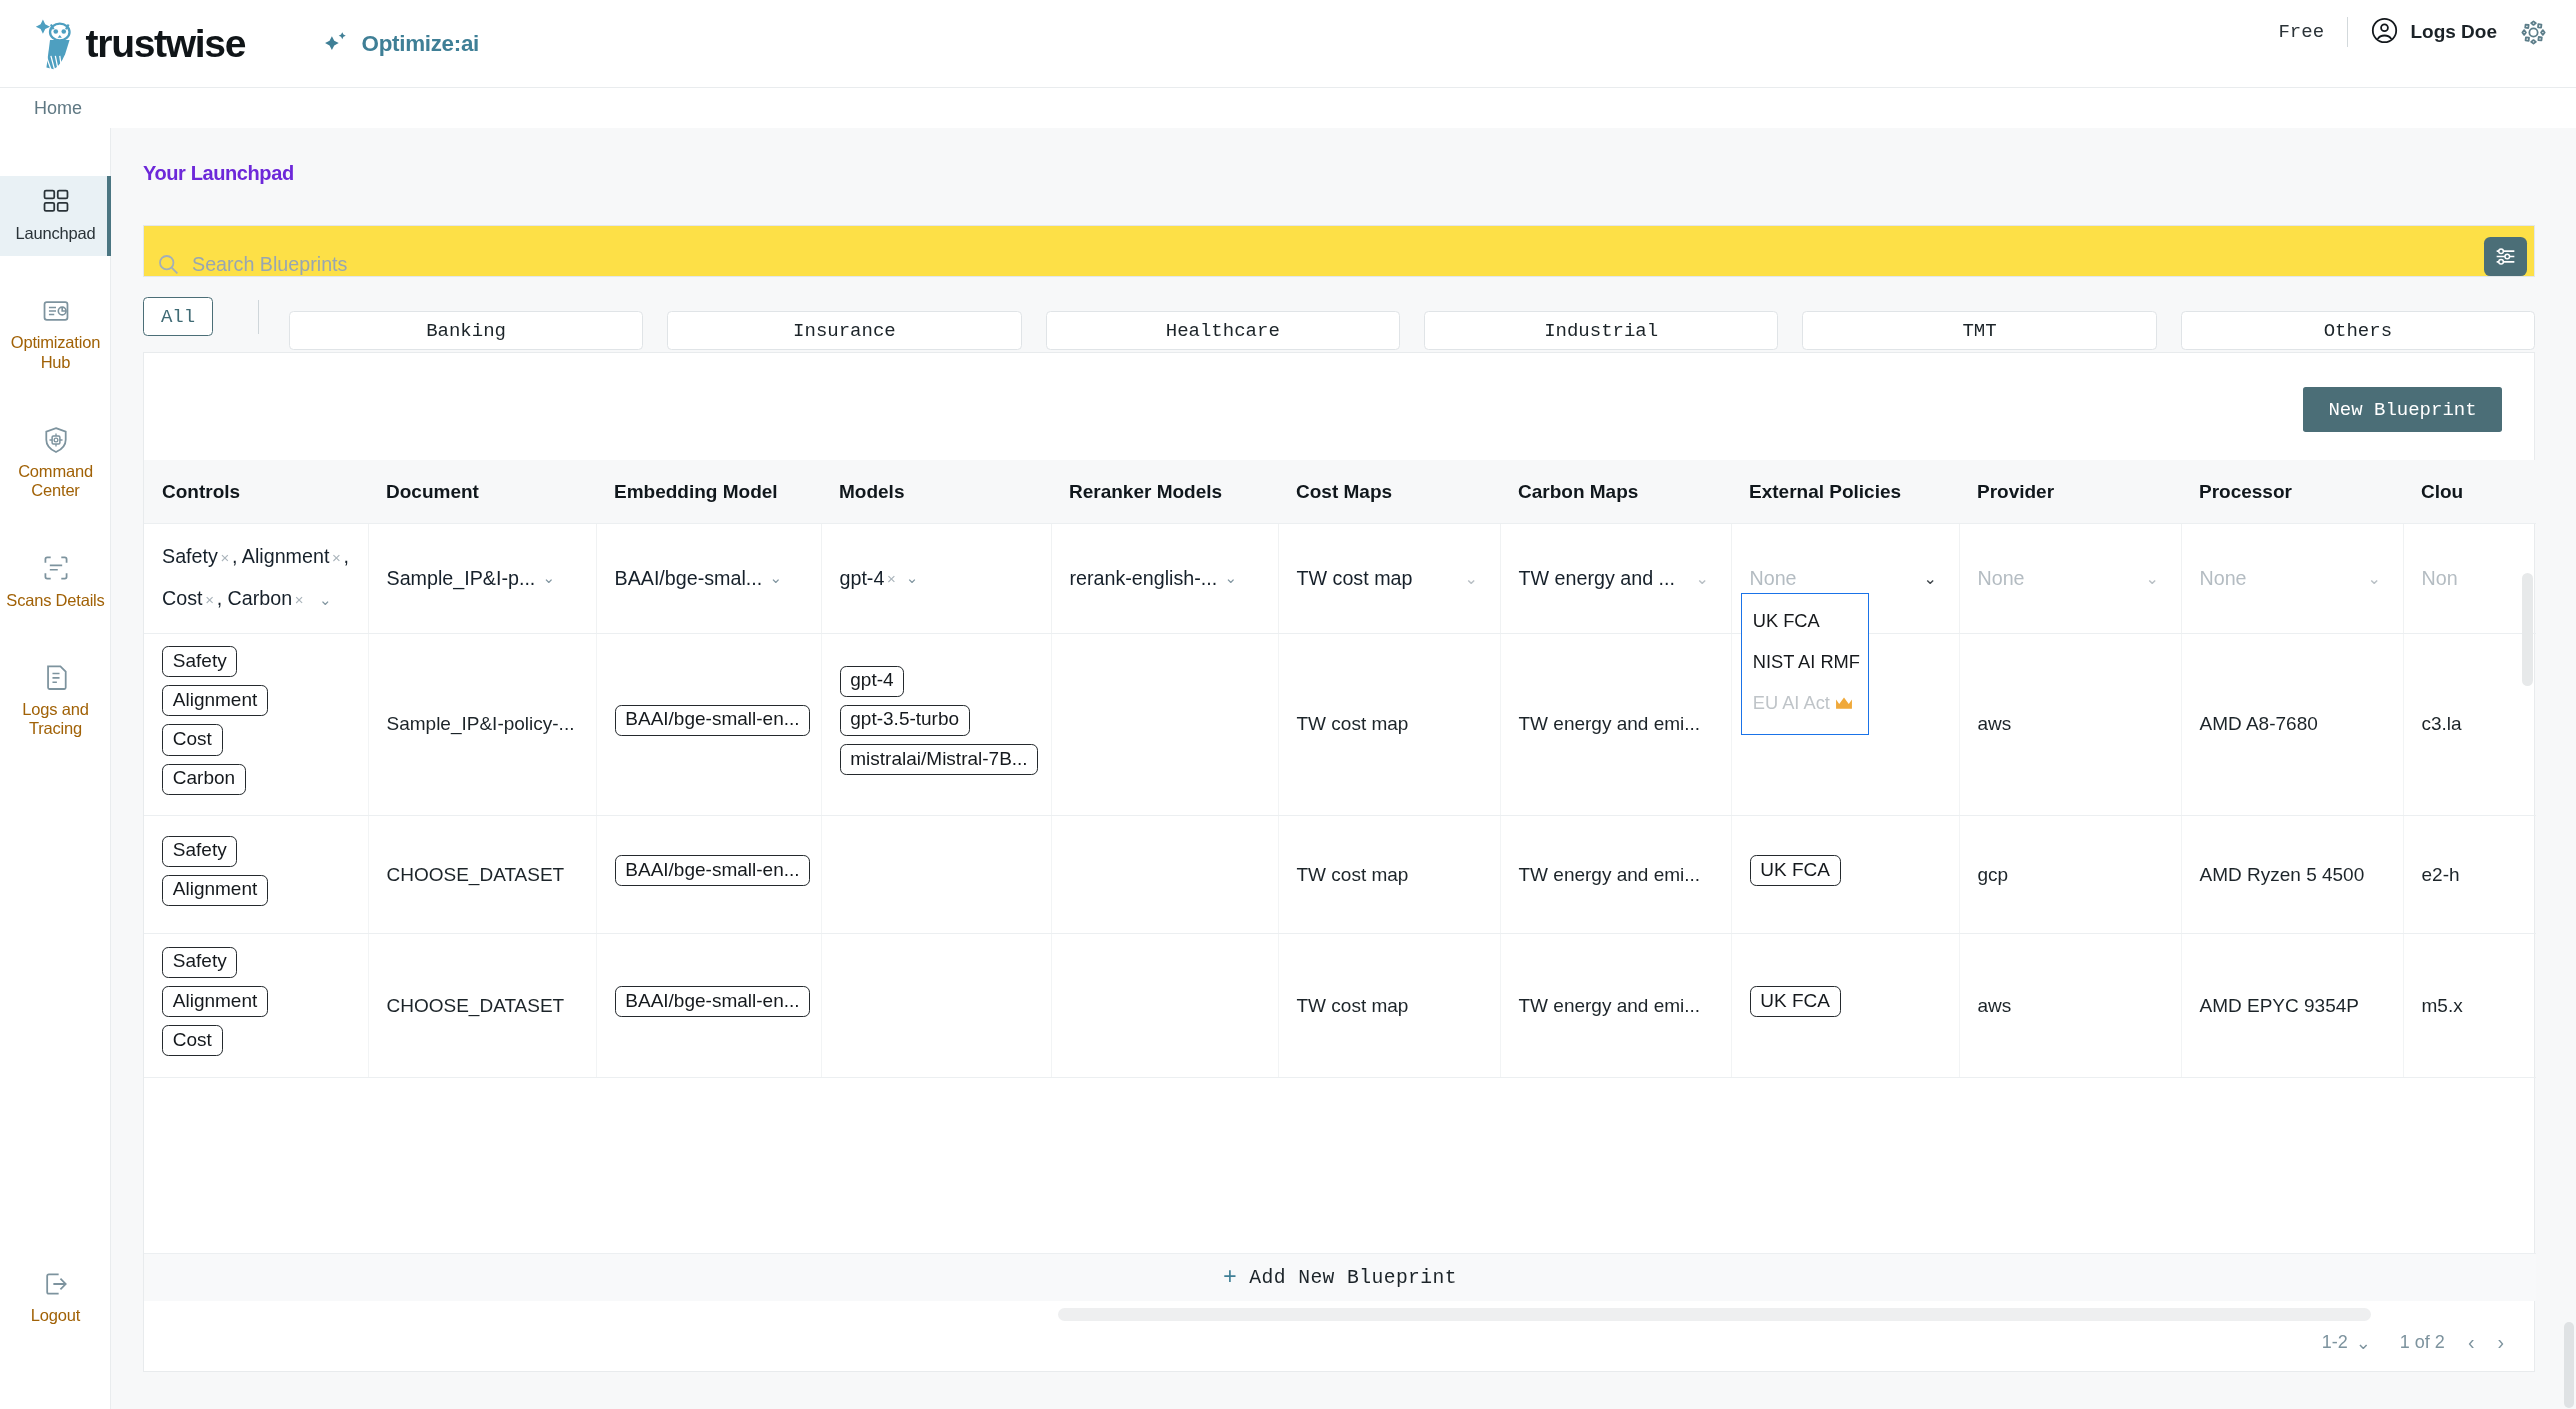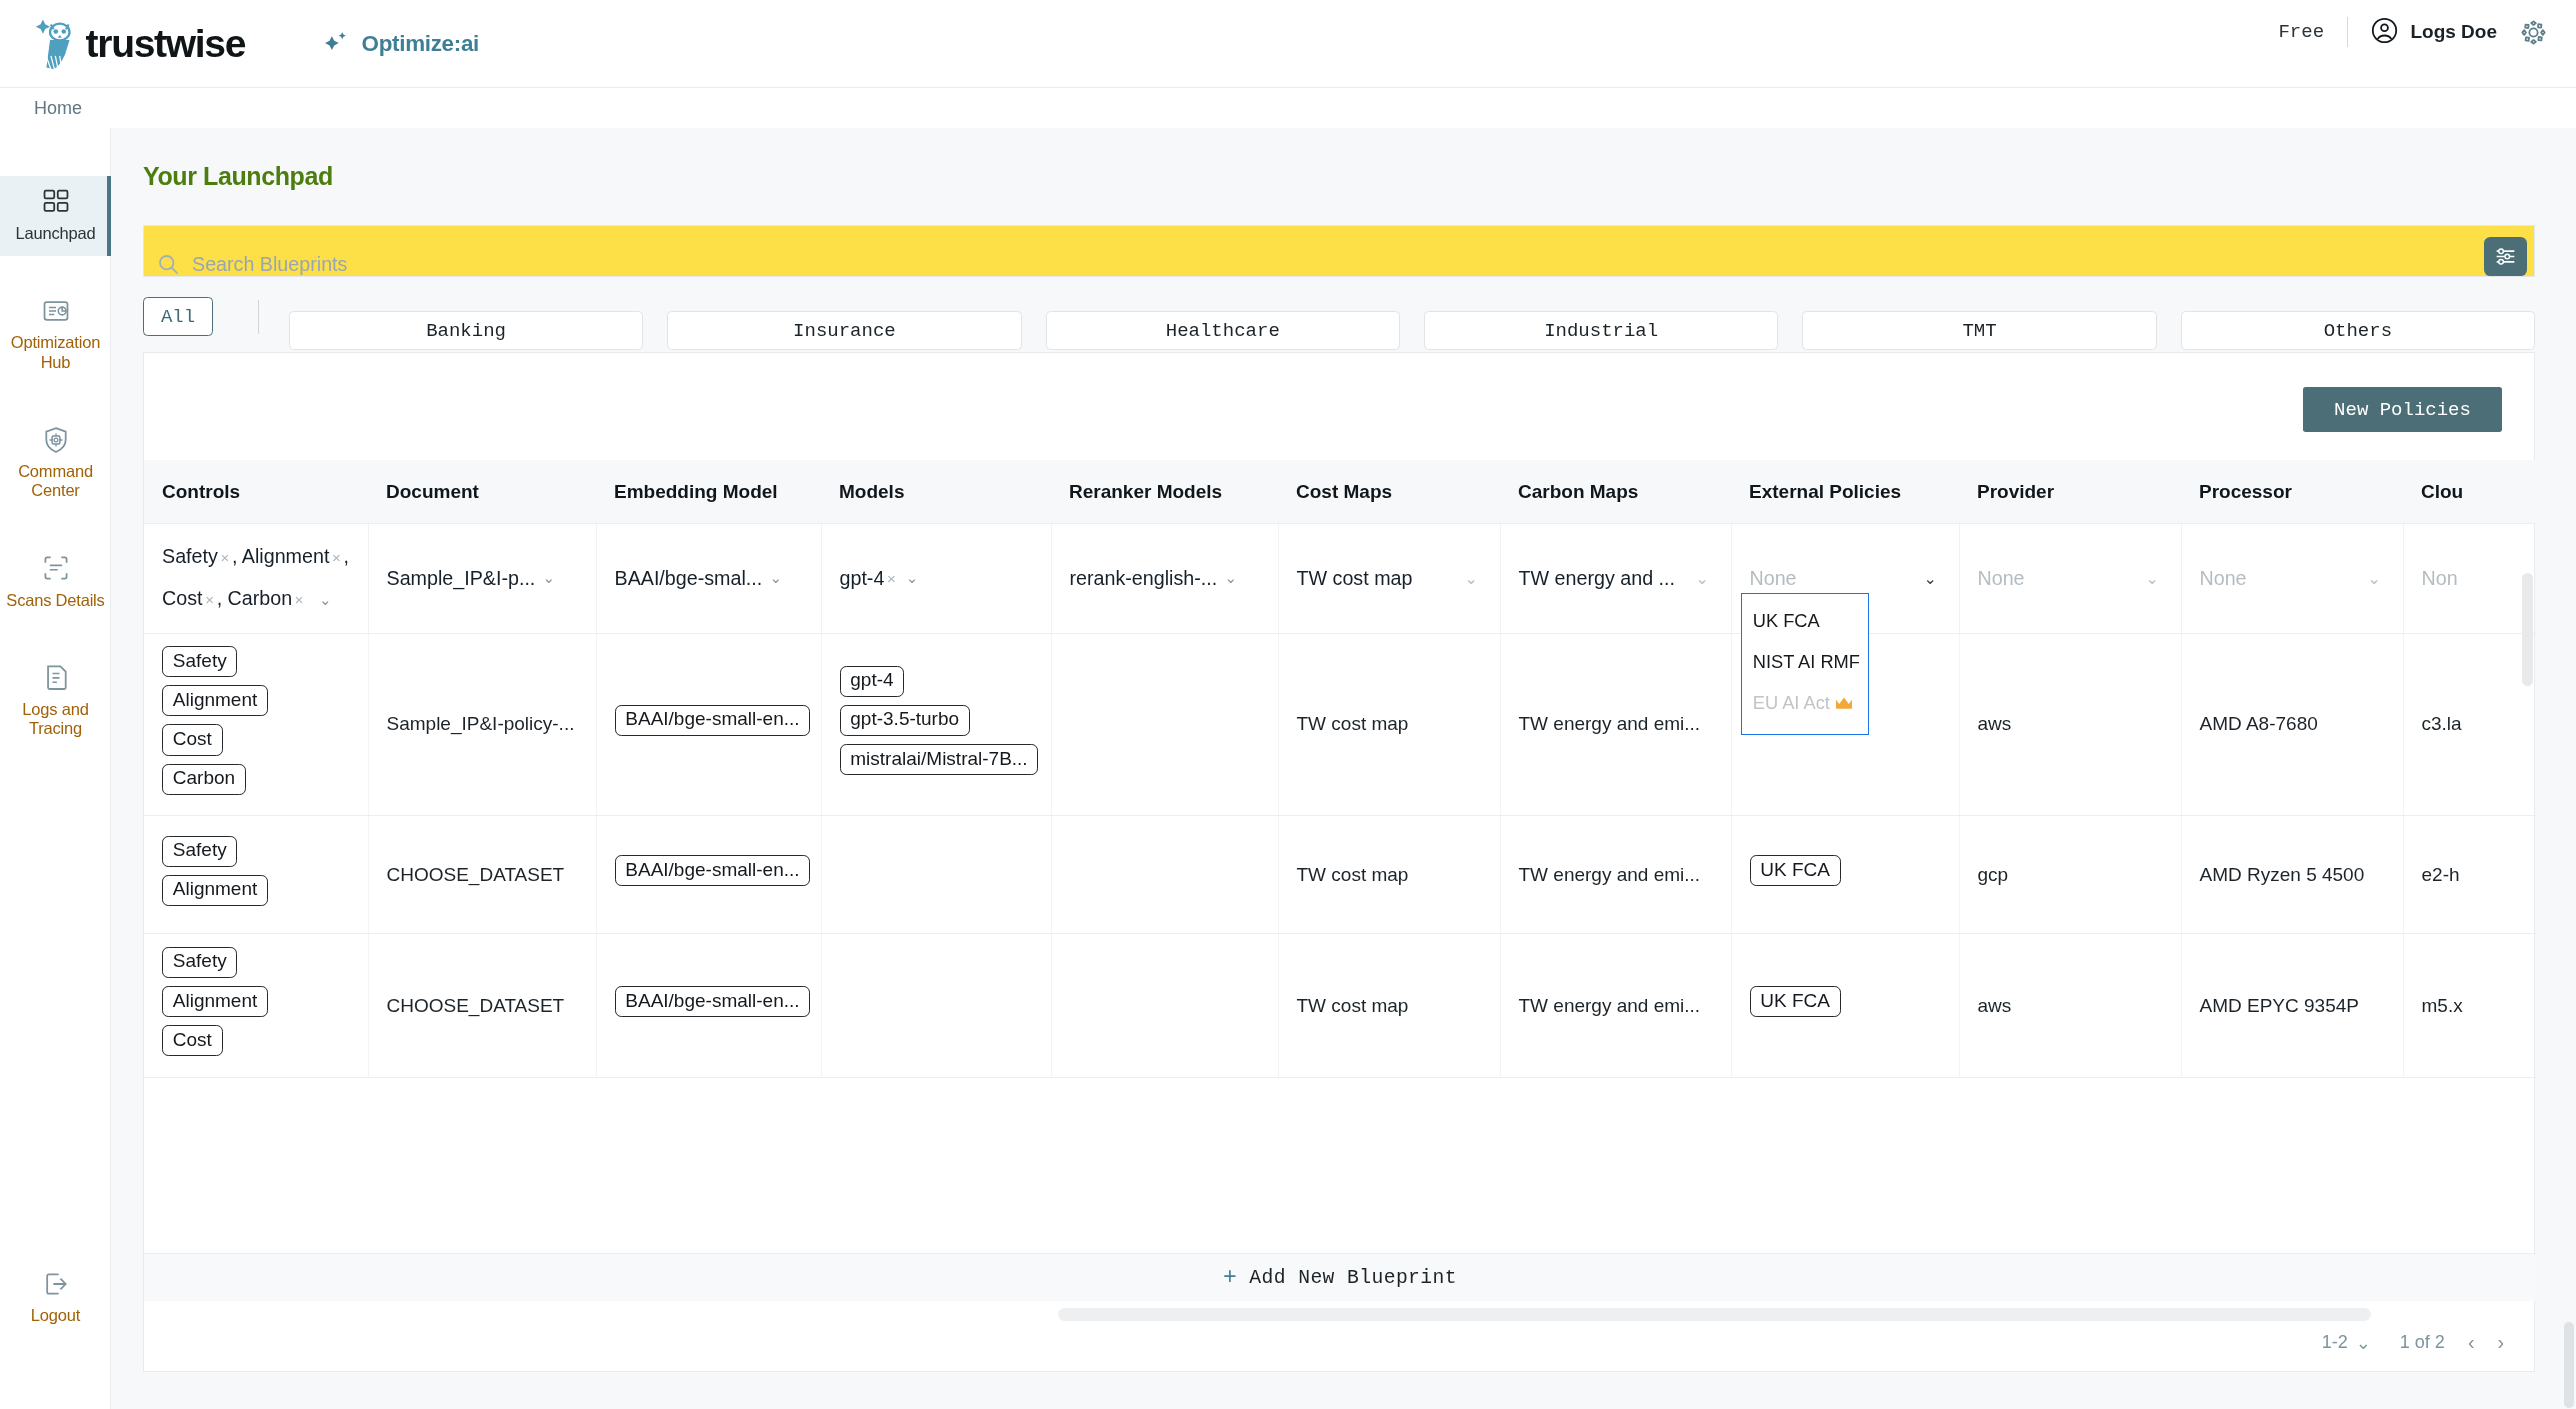--- a/index.html
+++ b/index.html
@@ -56,21 +56,21 @@
     content: ""; position: absolute; right: 0; top: 0; bottom: 0; width: 4.5px; background: #4b7682;
   }
   .nav-icon { width: 30px; height: 30px; display: block; }
   #logout-item { position: absolute; left: 0; bottom: 72px; }
 
   
   #page {
     position: absolute; left: 111px; top: 128px; width: 2465px; height: 1282px;
     background: #f7f8f9;
   }
-  #page-title { margin: 34px 0 0 32px; font-size: 25px; font-weight: bold; color: #4d7c0f; letter-spacing: -0.4px; }
+  #page-title { margin: 34px 0 0 32px; font-size: 20px; font-weight: bold; color: #6d28d9; letter-spacing: -0.4px; }
 
   
   #searchbar {
     position: absolute; left: 32px; top: 97px; width: 2392px; height: 52px;
     background: #fde047; border: 0.9px solid #e3e7ea;
     display: flex; align-items: flex-end;
   }
   #search-icon-wrap { width: 48px; display: flex; justify-content: center; align-items: center; }
   #search-input {
     flex: 1; border: 0; outline: 0; background: transparent;
@@ -379,21 +379,21 @@
     <div class="tab-chip mono">Banking</div>
     <div class="tab-chip mono">Insurance</div>
     <div class="tab-chip mono">Healthcare</div>
     <div class="tab-chip mono">Industrial</div>
     <div class="tab-chip mono">TMT</div>
     <div class="tab-chip mono">Others</div>
   </div>
 
   <div id="card">
 
-    <button id="new-bp-btn" class="mono">New Policies</button>
+    <button id="new-bp-btn" class="mono">New Blueprint</button>
 
     <div id="table-scroll">
       <table id="bp-table">
         <thead>
           <tr>
             <th class="cw-ctl pad-l">Controls</th>
             <th class="cw-doc pad-l">Document</th>
             <th class="cw-emb pad-l">Embedding Model</th>
             <th class="cw-mod pad-l">Models</th>
             <th class="cw-rer pad-l">Reranker Models</th>

